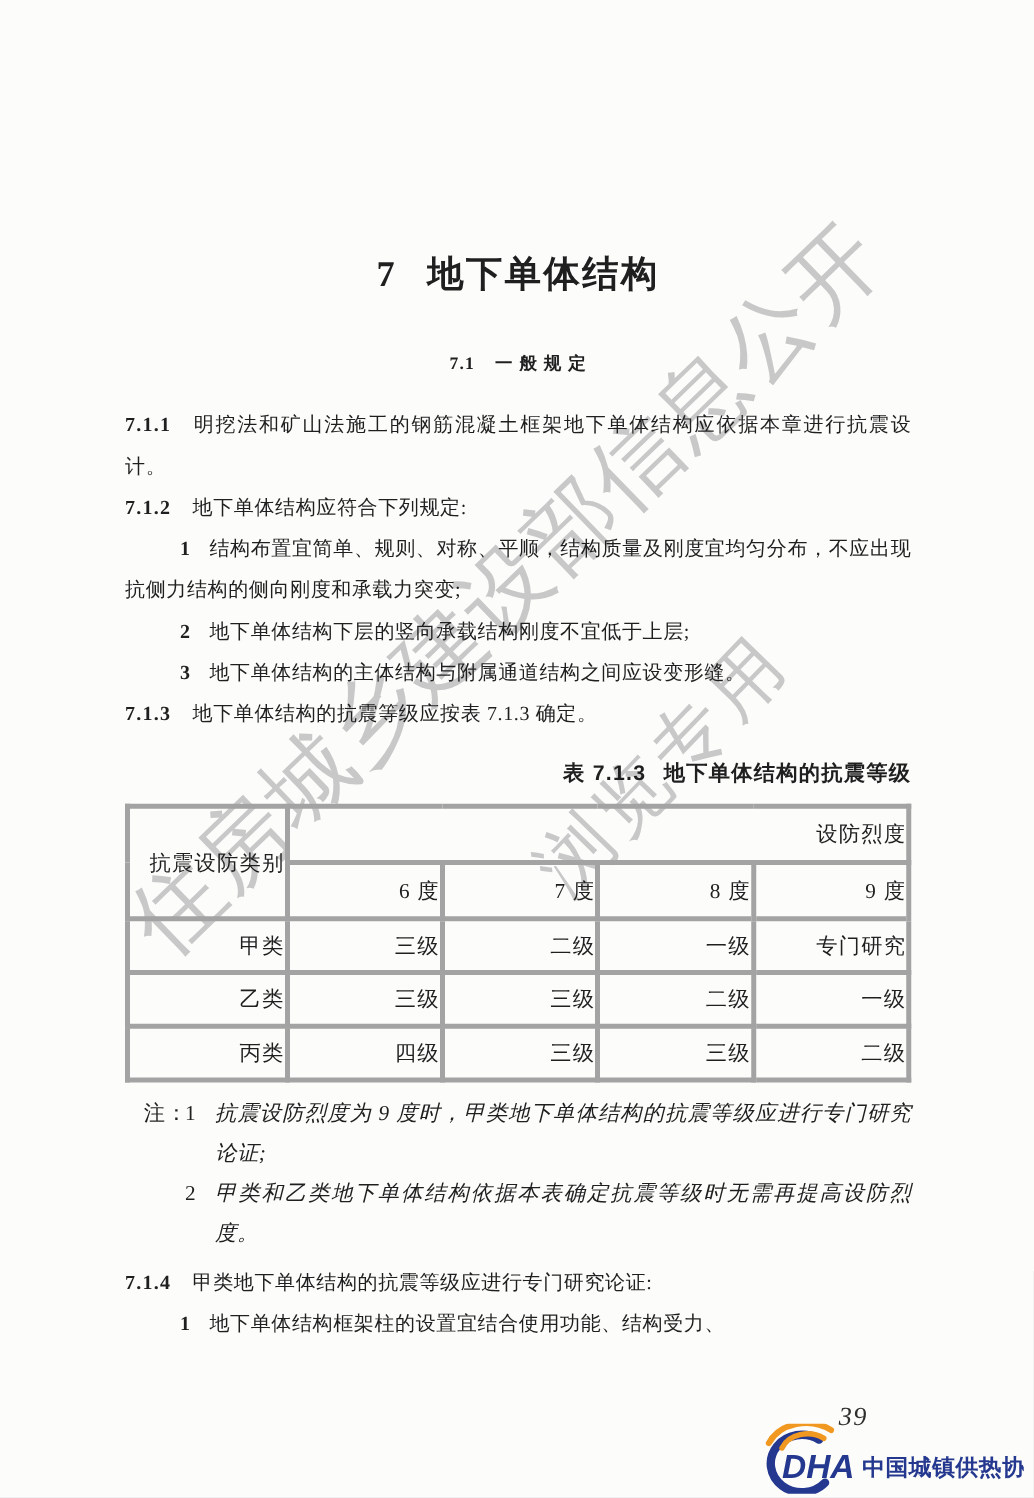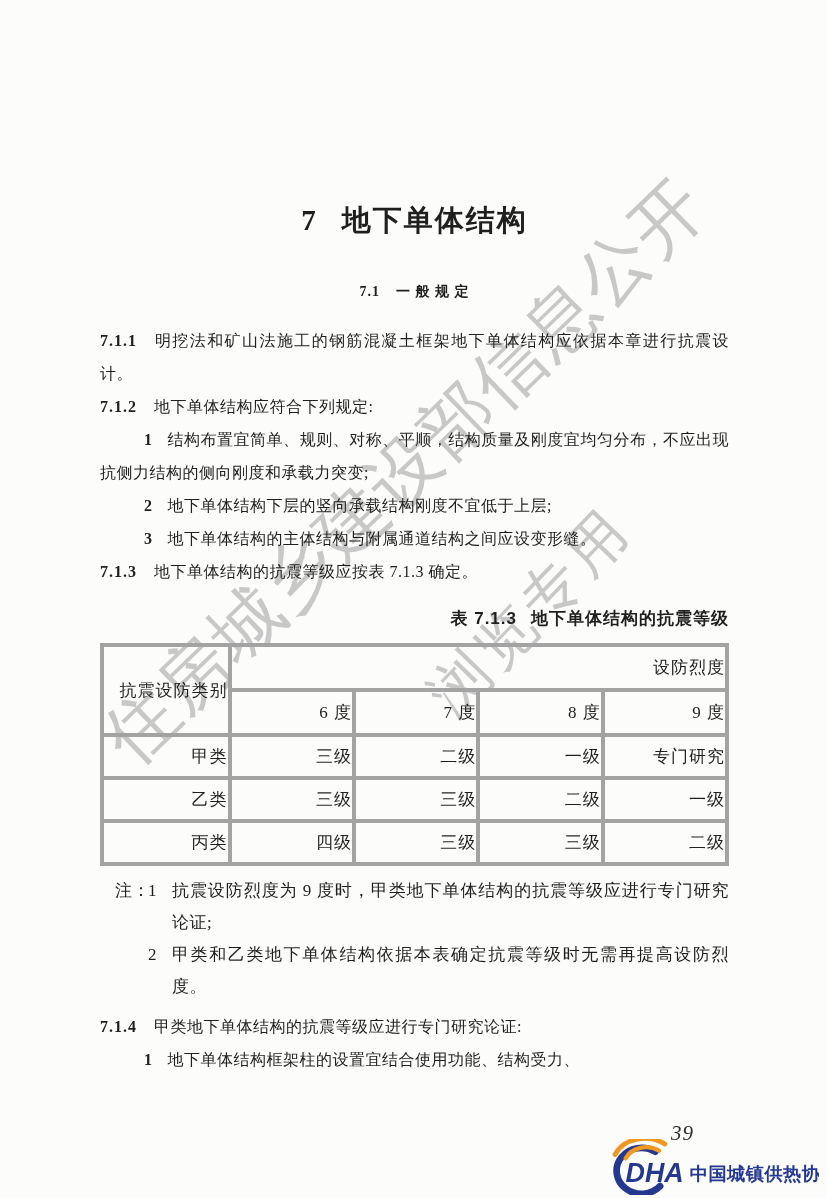--- a/index.html
+++ b/index.html
@@ -53,21 +53,21 @@
   table.grade-table thead th { height:41px; }
   table.grade-table thead tr.sub-header th { height:41px; border-bottom-width:2px; }
   table.grade-table tbody td { height:39px; }
   col.cat-col { width:20.4%; }
   col.deg-col { width:19.9%; }
   
   .notes { margin:9px 0 0 15px; font-size:17px; line-height:32px; letter-spacing:0.5px; }
   .note-row { display:flex; }
   .note-label { flex:none; width:33px; }
   .note-no { flex:none; width:24px; }
-  .note-text { flex:1; text-align:justify; }
+  .note-text { flex:1; text-align:justify;font-style:italic; }
   p.clause-714 { margin-top:7px; }
   
   .page-number {
     position:absolute; left:671px; top:1121px; z-index:2;
     font-size:21px; font-style:italic; color:#2e2e2e; letter-spacing:1px;
   }
   .logo { position:absolute; right:8px; top:1139px; z-index:3;text-align:right; }
 </style>
 </head>
 <body>

